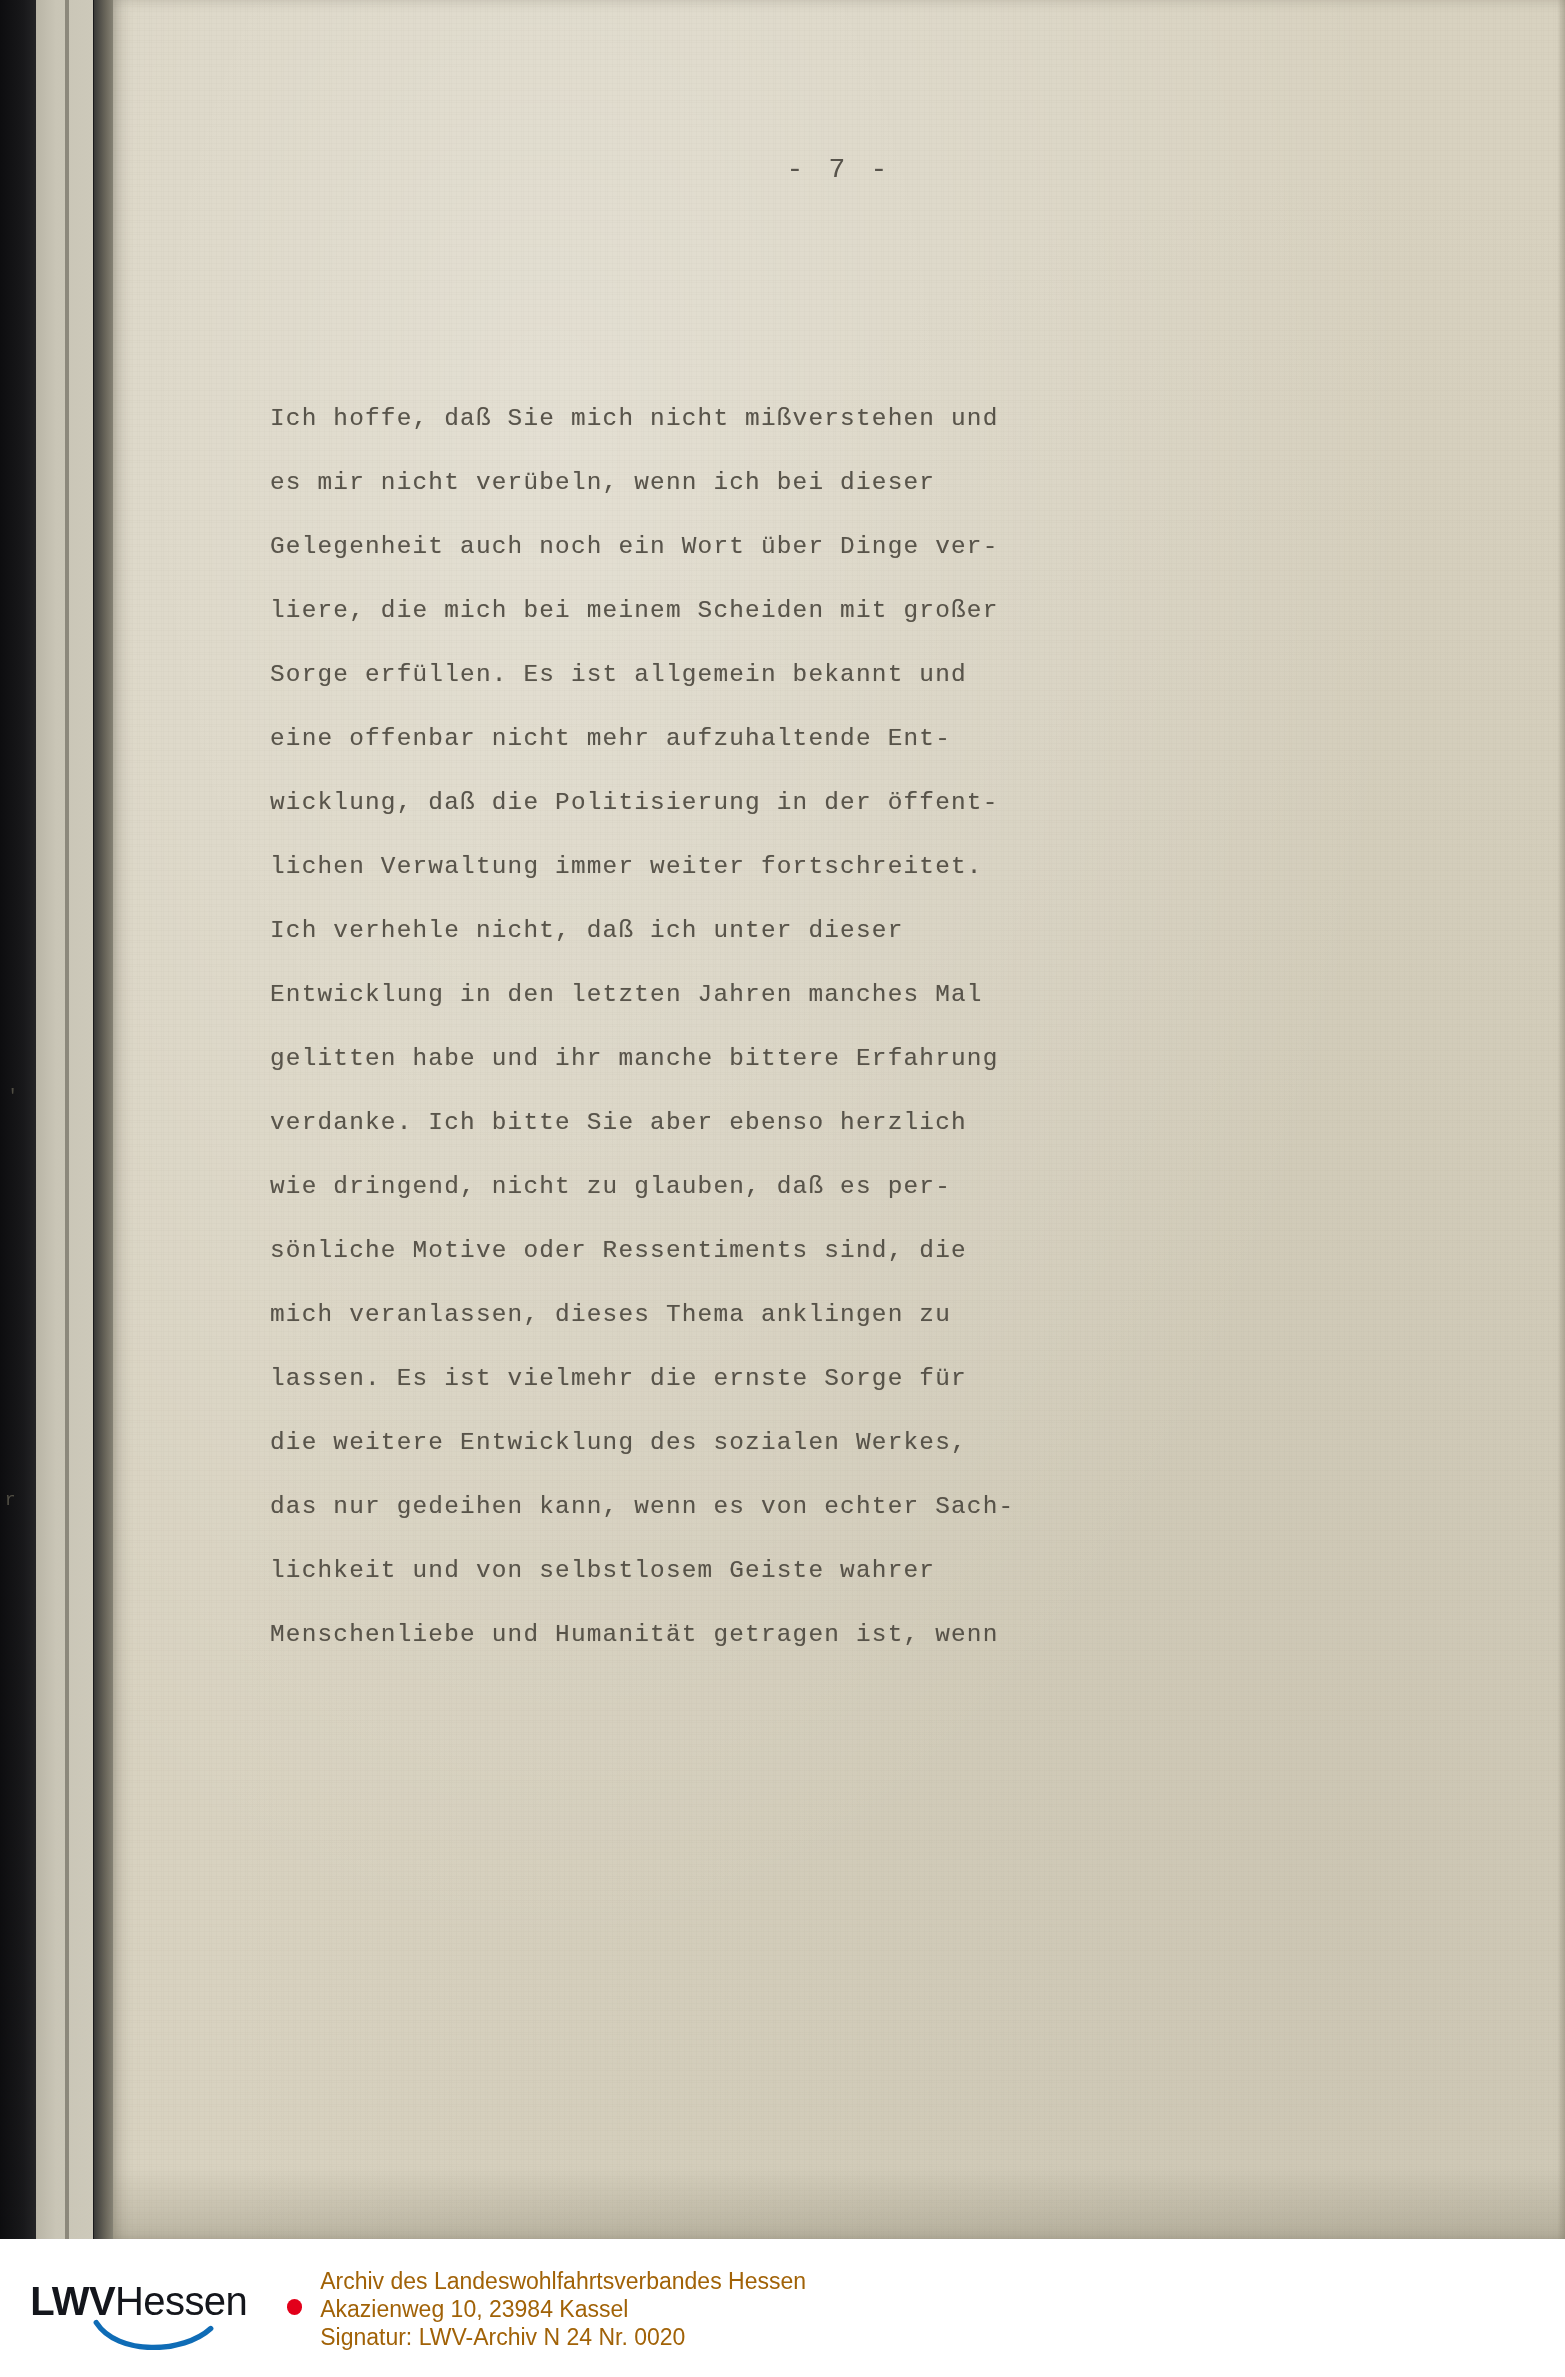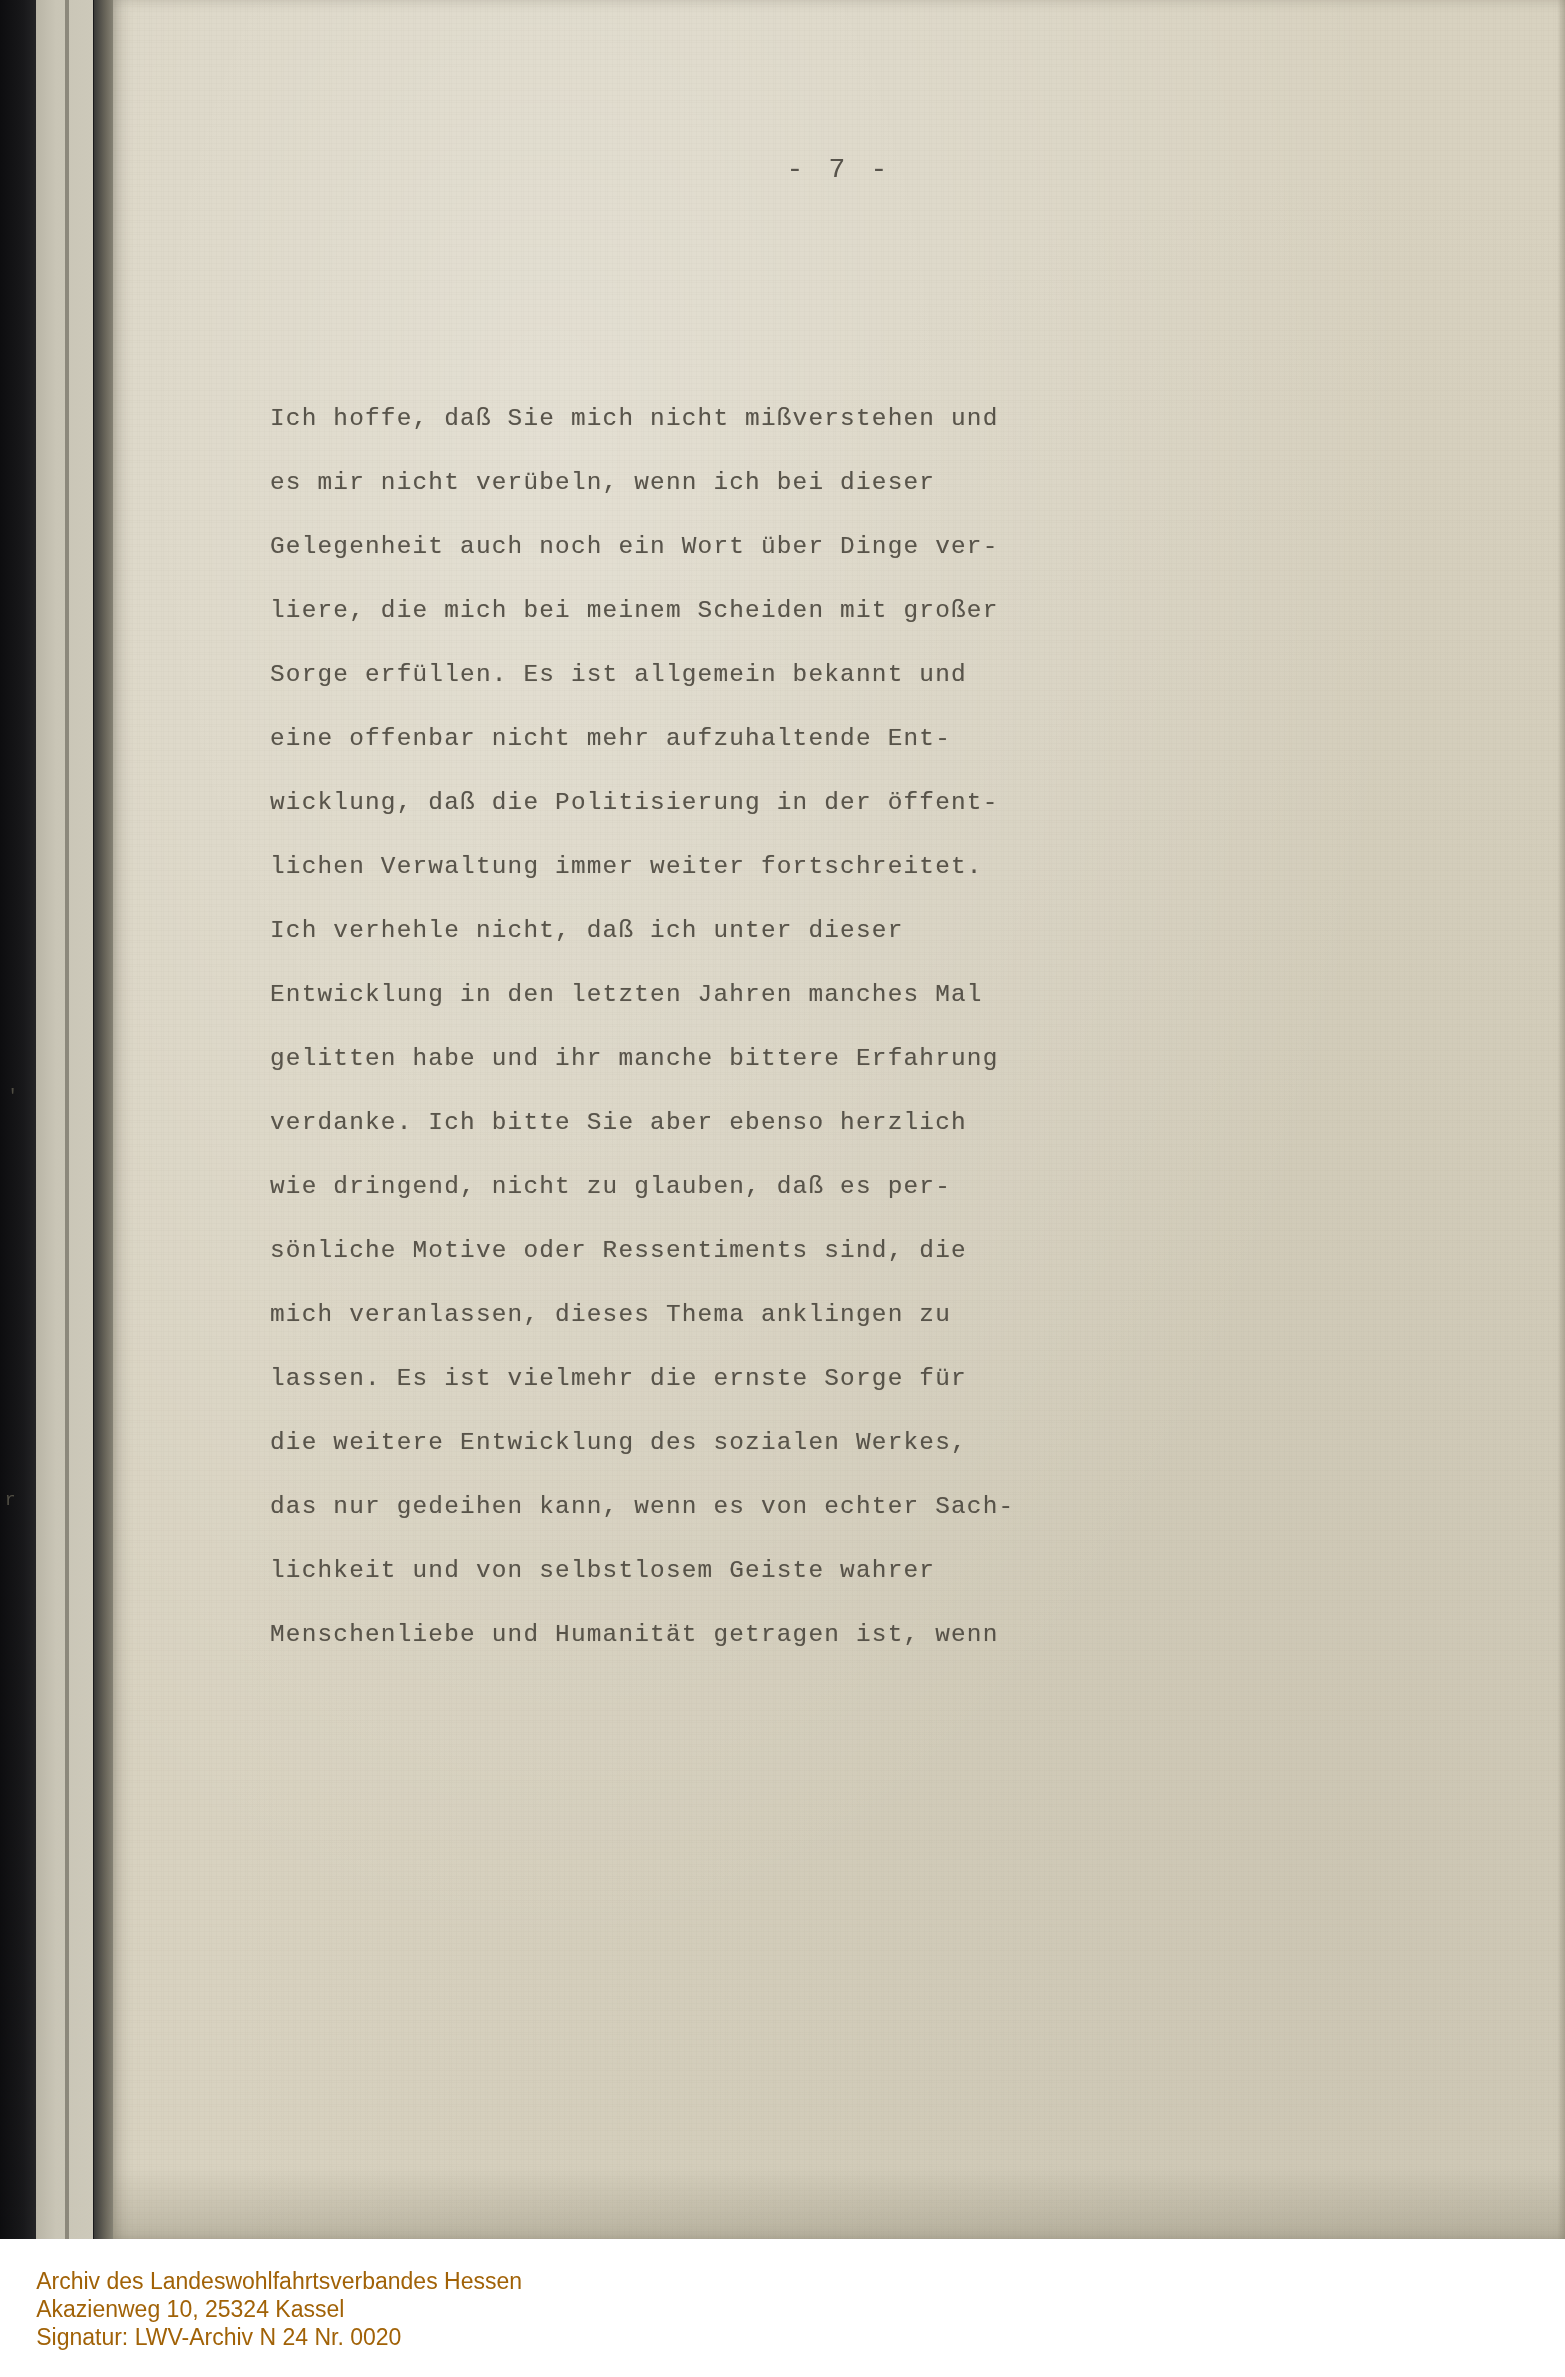--- a/index.html
+++ b/index.html
@@ -240,19 +240,26 @@
 lichkeit und von selbstlosem Geiste wahrer
 Menschenliebe und Humanität getragen ist, wenn</p>
     </div>
 
     <div class="sheet-right-edge"></div>
     <div class="sheet-bottom-shadow"></div>
   </div>
 </div>
 
 <div class="footer">
+  <div class="logo-block">
+    <div class="logo-wordmark"><span class="bold">LWV</span><span>Hessen</span></div>
+    <div class="logo-dot"></div>
+    <svg class="logo-swoosh" viewBox="0 0 200 52">
+      <path d="M4 6 C 40 62, 150 58, 196 16" fill="none" stroke="#0f6cb6" stroke-width="9" stroke-linecap="round"></path>
+    </svg>
+  </div>
   <div class="footer-text">
     <div>Archiv des Landeswohlfahrtsverbandes Hessen</div>
-    <div>Akazienweg 10, 25324 Kassel</div>
+    <div>Akazienweg 10, 23984 Kassel</div>
     <div>Signatur: LWV-Archiv N 24 Nr. 0020</div>
   </div>
 </div>
 
 
 </body></html>

